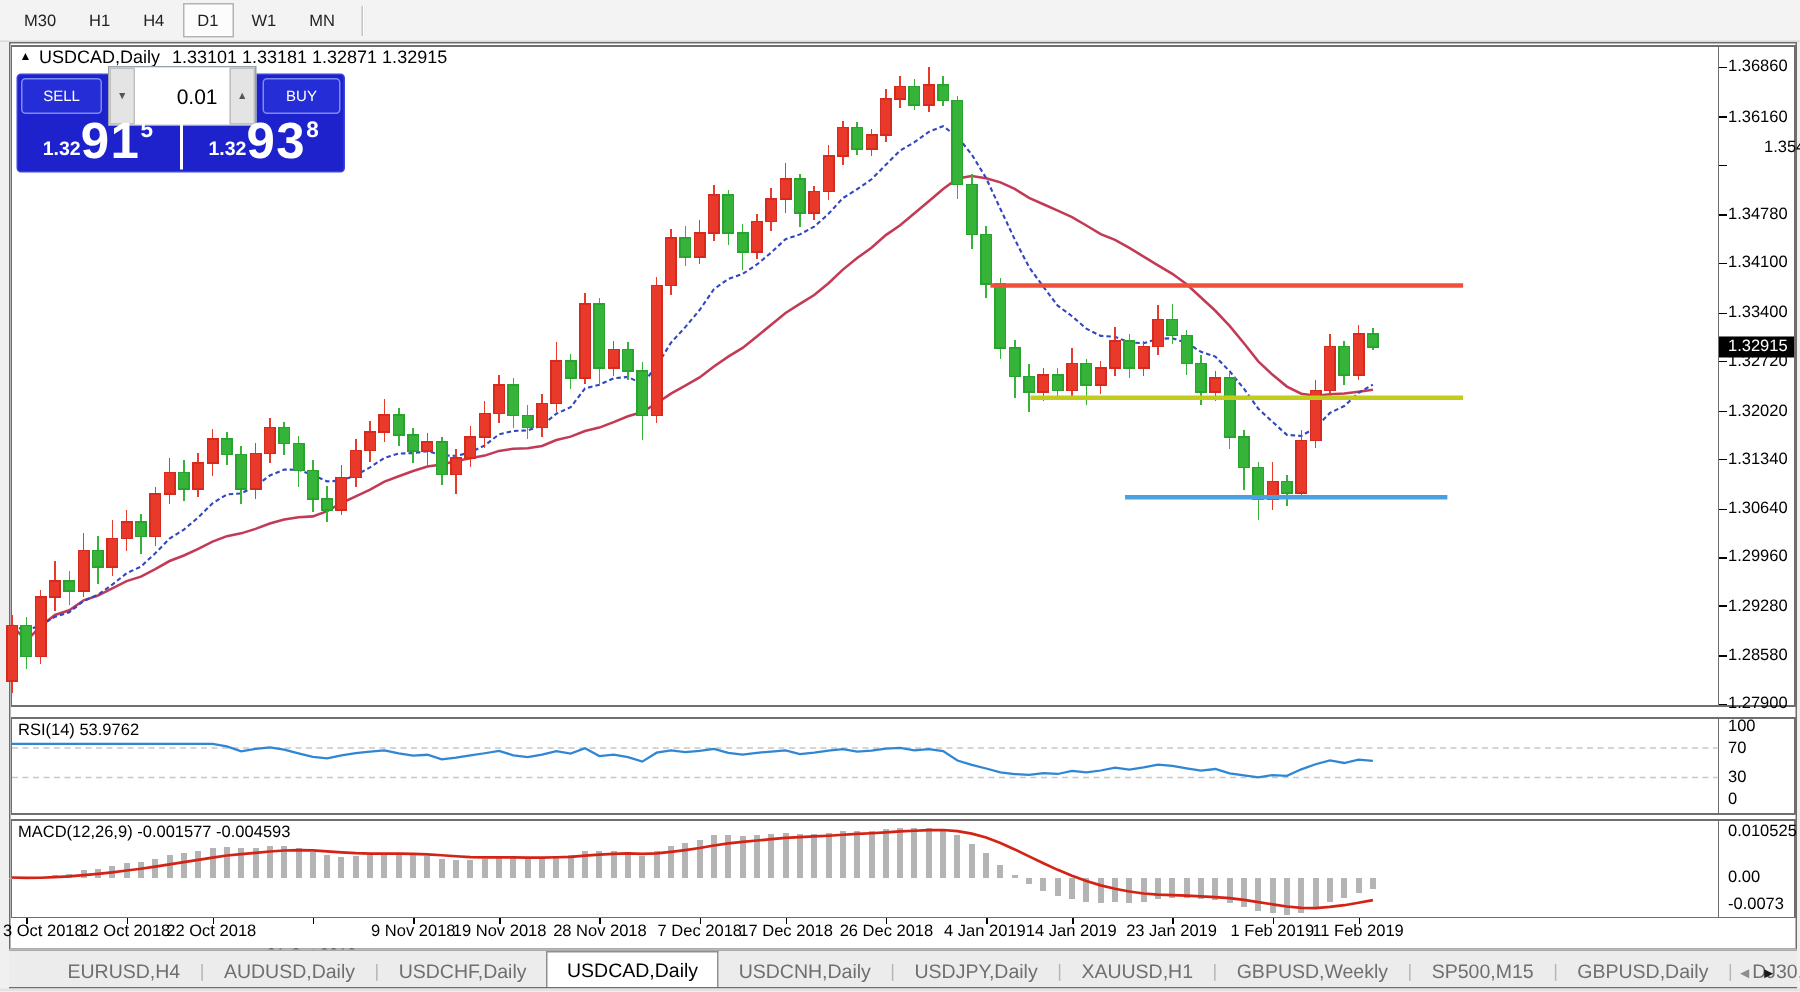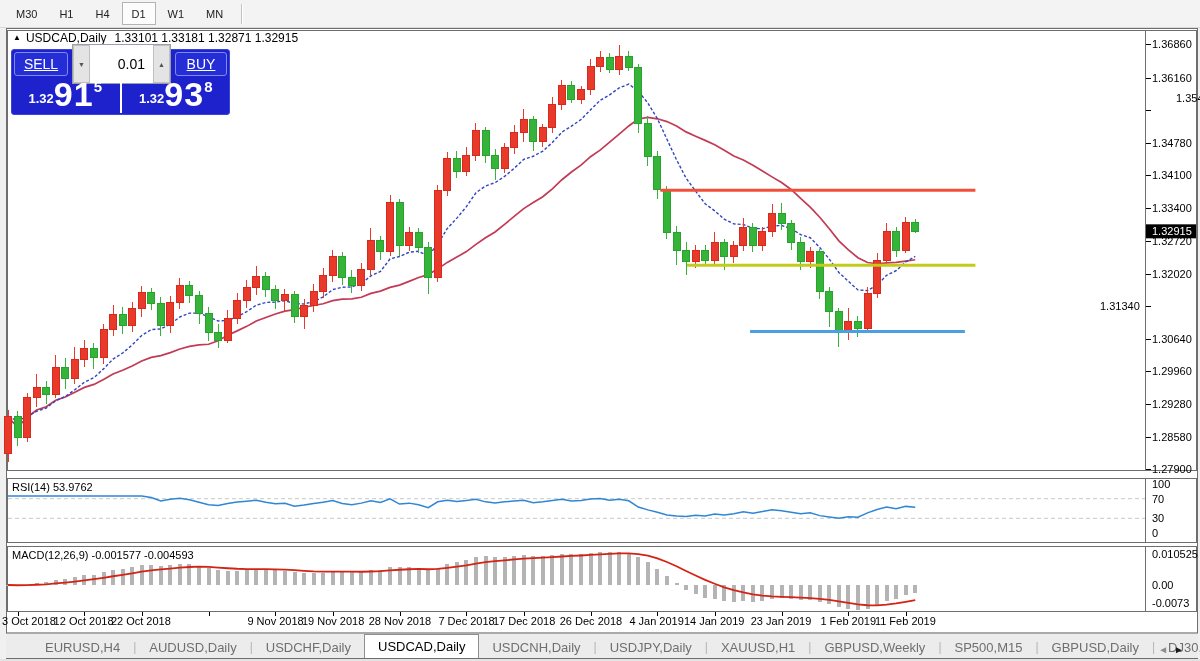--- a/index.html
+++ b/index.html
@@ -18,21 +18,21 @@
   #gfx{position:absolute;left:0;top:0;width:1200px;height:661px;}
   .lbl{position:absolute;font-size:11px;color:#000;white-space:nowrap;}
   #chart-header{position:absolute;left:13px;top:31px;font-size:12px;color:#000;white-space:nowrap;}
   #chart-header .tri{font-size:8px;vertical-align:2px;margin-right:5px;}
   #chart-header .ohlc{margin-left:8px;}
   
   #trade{position:absolute;left:11px;top:49px;width:217px;height:64px;background:#1d22cd;
     border-radius:3px;border:1px solid #3a44dd;}
   #trade .toprow{display:flex;align-items:center;height:26px;padding:2px 2px 0 2px;box-sizing:border-box;}
   .trade-btn{height:22px;border:1px solid #7d8aef;border-radius:3px;background:#252ed6;
-    color:#fff;font-size:14px;display:flex;align-items:center;justify-content:center;cursor:pointer;text-decoration:underline;}
+    color:#fff;font-size:10px;display:flex;align-items:center;justify-content:center;cursor:pointer;}
   #sell-btn{width:52px;margin-right:4px;}
   #buy-btn{width:50px;margin-left:4px;}
   #vol-cluster{flex:1;display:flex;height:40px;border:1px solid #9aa0a8;background:#e9e9e9;
     align-items:stretch;box-sizing:border-box;}
   .spin-btn{width:17px;display:flex;align-items:center;justify-content:center;background:#e4e4e4;
     color:#555;font-size:7px;cursor:pointer;border:1px solid #c0c0c0;box-sizing:border-box;}
   #vol-box{flex:1;background:#ffffff;color:#000;font-size:14px;display:flex;align-items:center;
     justify-content:flex-end;padding-right:8px;}
   #trade .prices{display:flex;height:36px;margin-top:1px;}
   .price-half{flex:1;display:flex;align-items:flex-start;justify-content:center;color:#fff;padding-top:0px;}
@@ -439,21 +439,21 @@
 
   <div id="axis-layer">
       <div class="lbl" style="left: 1152px; top: 38.3555px;">1.36860</div>
       <div class="lbl" style="left: 1152px; top: 71.5308px;">1.36160</div>
       <div class="lbl" style="left: 1152px; top: 92px; margin-left: 24px;">1.35480</div>
       <div class="lbl" style="left: 1152px; top: 136.934px;">1.34780</div>
       <div class="lbl" style="left: 1152px; top: 169.161px;">1.34100</div>
       <div class="lbl" style="left: 1152px; top: 202.336px;">1.33400</div>
       <div class="lbl" style="left: 1152px; top: 234.564px;">1.32720</div>
       <div class="lbl" style="left: 1152px; top: 267.739px; text-align: center;">1.32020</div>
-      <div class="lbl" style="left: 1100px; top: 299.967px;">1.31340</div>
+      <div class="lbl" style="left: 1152px; top: 299.967px;">1.31340</div>
       <div class="lbl" style="left: 1152px; top: 333.142px;">1.30640</div>
       <div class="lbl" style="left: 1152px; top: 365.37px;">1.29960</div>
       <div class="lbl" style="left: 1152px; top: 397.597px;">1.29280</div>
       <div class="lbl" style="left: 1152px; top: 430.773px;">1.28580</div>
       <div class="lbl" style="left: 1152px; top: 463px;">1.27900</div>
       <div class="lbl" style="left: 1152px; top: 225.322px; color: rgb(255, 255, 255);">1.32915</div>
       <div class="lbl" style="left: 1152px; top: 478px;">100</div>
       <div class="lbl" style="left: 1152px; top: 492.7px;">70</div>
       <div class="lbl" style="left: 1152px; top: 512.3px;">30</div>
       <div class="lbl" style="left: 1152px; top: 527px;">0</div>

